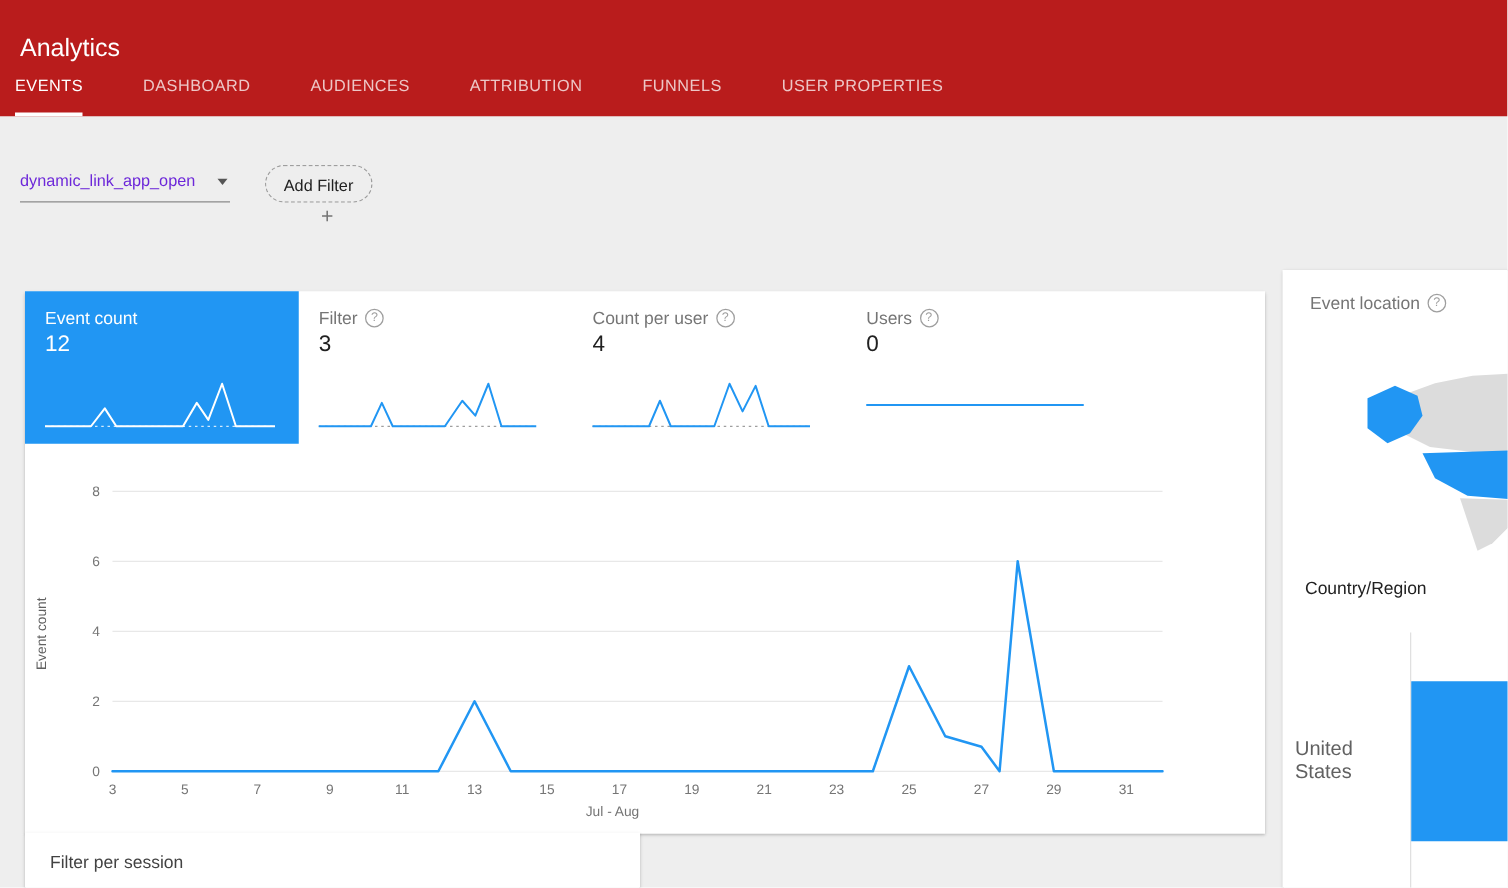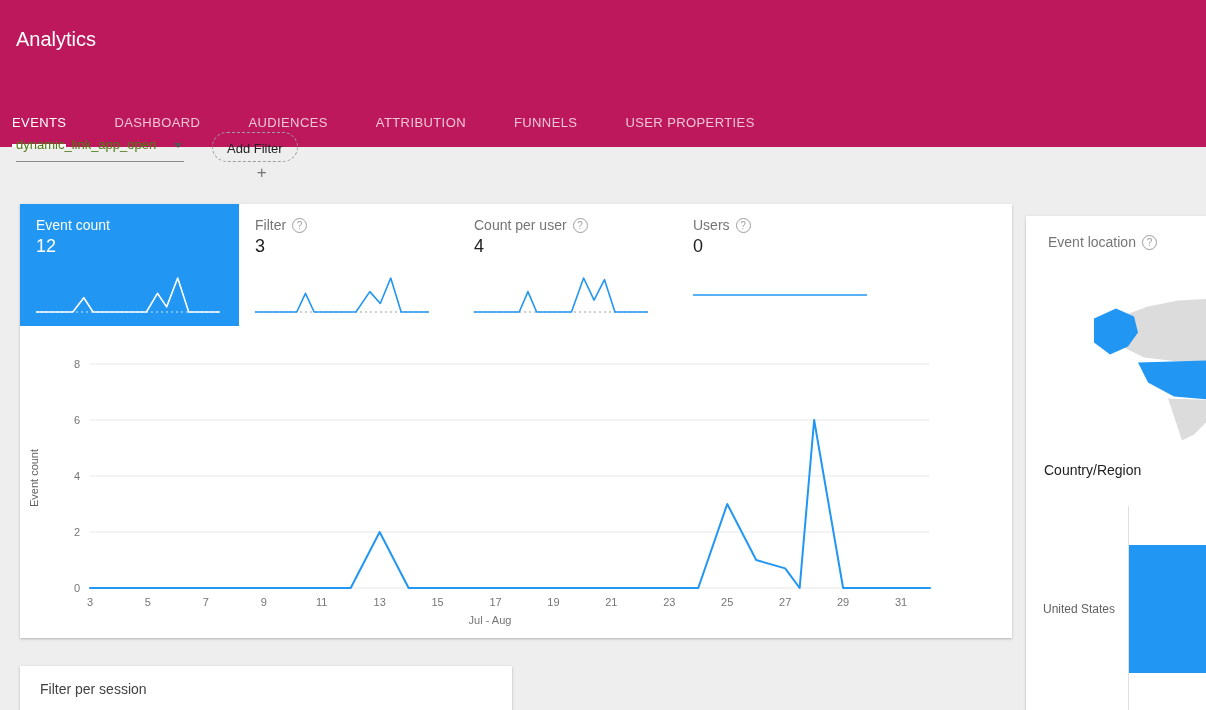--- a/index.html
+++ b/index.html
@@ -6,22 +6,22 @@
   html,body { width:1206px; height:710px; overflow:hidden; }
   body {
     position:relative;
     background:#eeeeee;
     font-family:"Liberation Sans", sans-serif;
     color:#212121;
   }
 
   
   .app-bar {
-    position:absolute; left:0; top:0; width:1206px; height:147px;
-    background:#be185d;
+    position:absolute; left:0; top:0; width:1206px; height:93px;
+    background:#b91c1c;
   }
   .app-title {
     position:absolute; left:16px; top:28px;
     font-size:20px; color:#ffffff; font-weight:400;
   }
   .tab-bar {
     position:absolute; left:0; bottom:0; height:46px;
     display:flex; align-items:stretch;
   }
   .tab {
@@ -35,42 +35,42 @@
     font-size:13px; letter-spacing:.4px; font-weight:500;
     color:rgba(255,255,255,.75);
   }
   .tab.active > span { color:#ffffff; border-bottom-color:#ffffff; }
 
   
   .filter-row { position:absolute; left:16px; top:132px; display:flex; align-items:center; }
   .event-select {
     position:relative; width:168px; height:30px;
     border-bottom:1px solid #8a8a8a; cursor:pointer;
-    font-size:13px; color:#4d7c0f; line-height:26px;
+    font-size:13px; color:#6d28d9; line-height:26px;
   }
   .caret {
     position:absolute; right:2px; top:11px;
     width:0; height:0;
     border-left:4.5px solid transparent; border-right:4.5px solid transparent;
     border-top:5px solid #555;
   }
   .add-filter {
     margin-left:28px; height:30px; padding:0 14px;
     border:1px dashed #9e9e9e; border-radius:15px;
     display:flex; align-items:center; gap:8px; cursor:pointer; color:#212121;flex-direction:column;
   }
   .add-filter .label { font-size:13px; font-weight:500; }
   .add-filter .plus { font-size:17px; color:#757575; margin-left:14px; line-height:1; }
 
   
   .card {
     position:absolute; background:#ffffff;
     box-shadow:0 1px 2px rgba(0,0,0,.18), 0 1px 4px rgba(0,0,0,.08);
   }
-  .metrics-card { left:20px; top:204px; width:992px; height:434px; }
+  .metrics-card { left:20px; top:233px; width:992px; height:434px; }
   .location-card { left:1026px; top:216px; width:280px; height:500px; }
   .session-card  { left:20px; top:666px; width:492px; height:90px; }
   .session-title { position:absolute; left:20px; top:15px; font-size:14px; color:#424242; }
 
   
   .tiles { display:flex; height:122px; }
   .tile { position:relative; width:219px; height:122px; padding:13px 16px; cursor:pointer; }
   .tile.selected { background:#2196f3; }
   .tile-label { display:flex; align-items:center; gap:6px; font-size:14px; color:#757575; }
   .tile.selected .tile-label { color:#ffffff; }
@@ -94,21 +94,21 @@
 
   
   .loc-title { position:absolute; left:22px; top:18px; display:flex; align-items:center; gap:6px;
                font-size:14px; color:#757575; }
   .map-svg { position:absolute; left:56px; top:46px; }
   .country-header { position:absolute; left:18px; top:246px; font-size:14px; color:#212121; }
   .loc-axis { position:absolute; left:102px; top:290px; bottom:0; width:1px; background:#e0e0e0; }
   .country-row { position:absolute; left:0; top:329px; right:0; height:128px; }
   .country-label {
     position:absolute; left:10px; top:50%; transform:translateY(-50%);
-    width:86px; text-align:center; font-size:12px; color:#616161;
+    width:86px; text-align:left; font-size:16px; color:#616161;
   }
   .country-bar { position:absolute; left:103px; right:0; top:0; bottom:0; background:#2196f3; }
 </style>
 </head>
 <body>
 
 <header class="app-bar">
   <div class="app-title">Analytics</div>
   <nav class="tab-bar">
     <button class="tab active">

